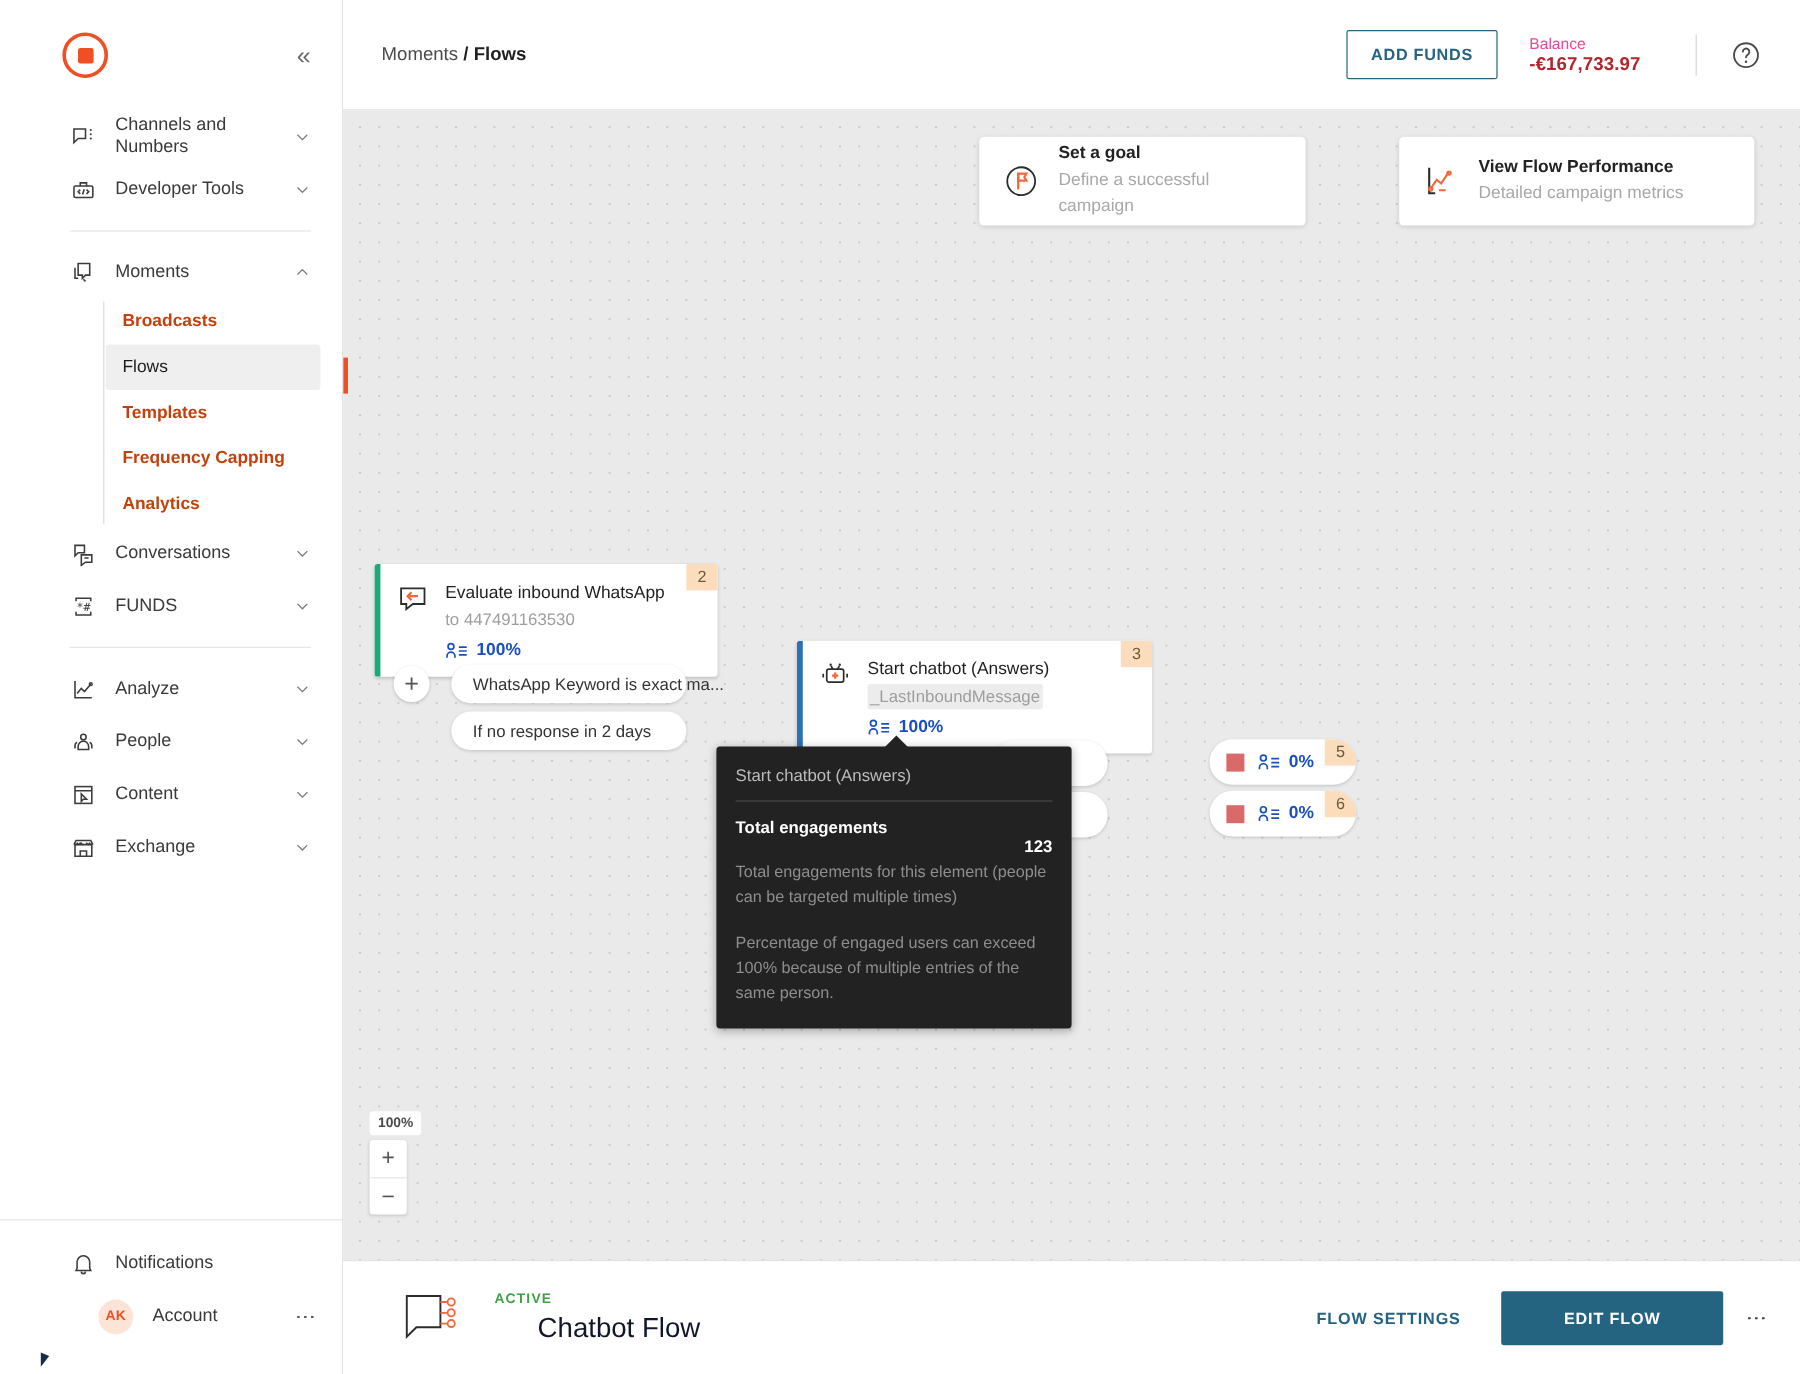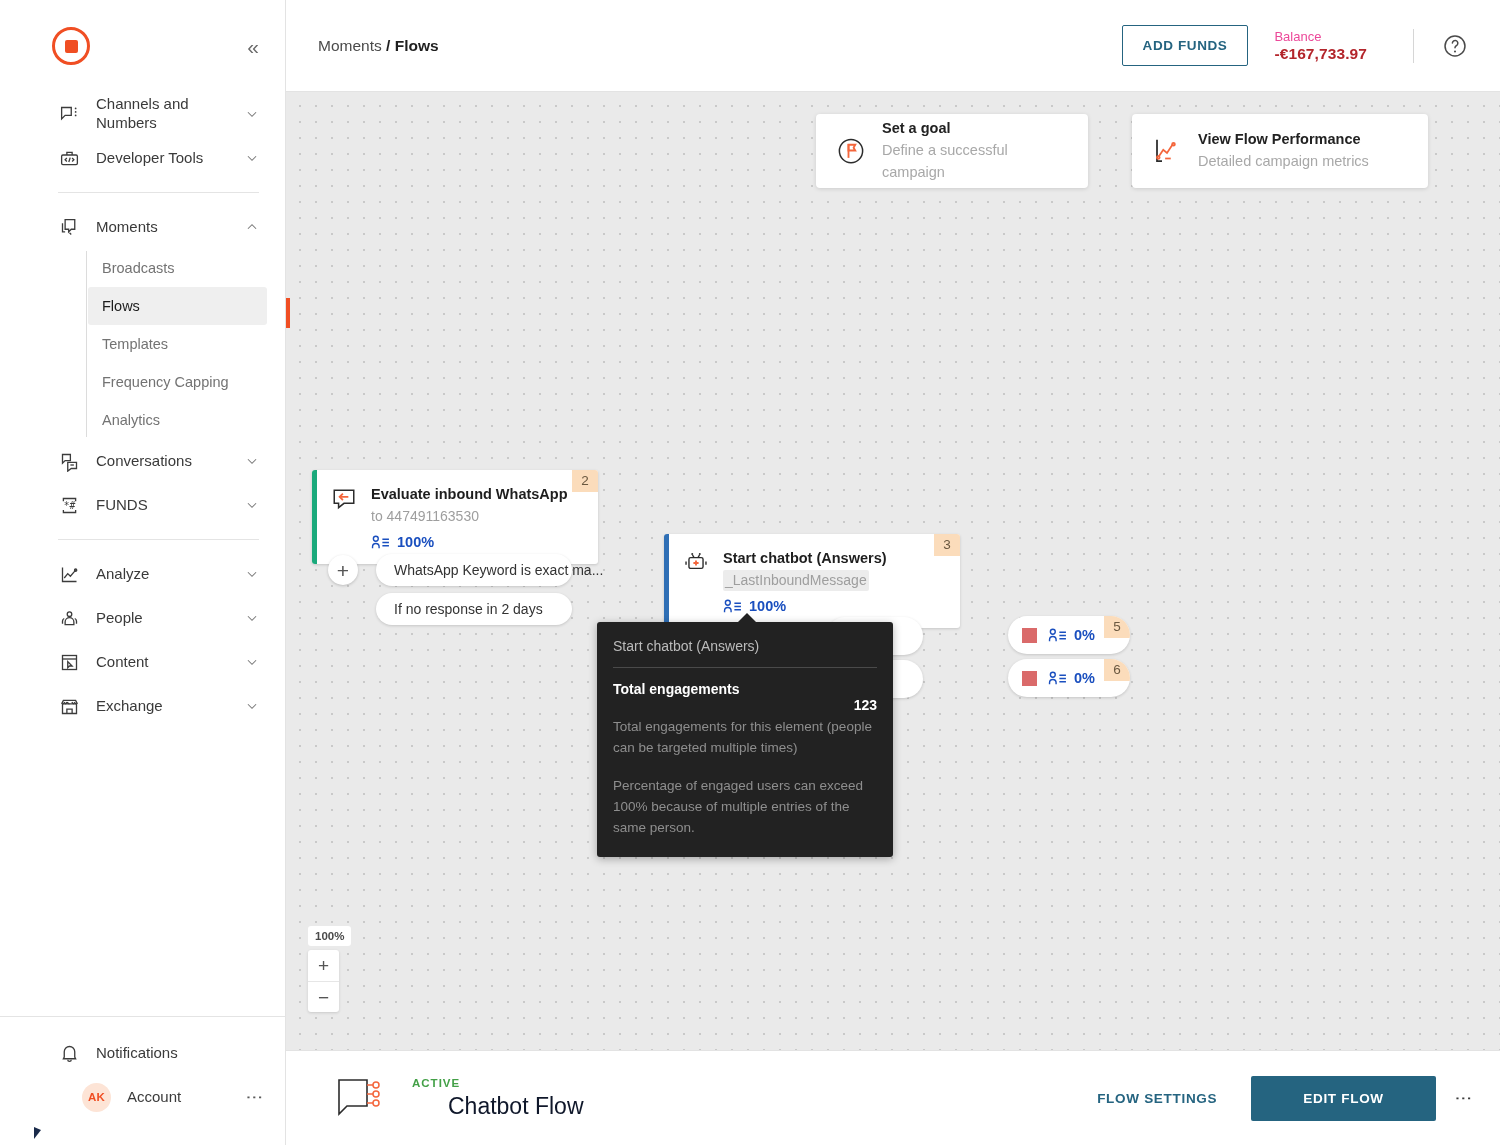--- a/index.html
+++ b/index.html
@@ -49,21 +49,21 @@
   .divider { height: 1px; background: #e4e4e4; margin: 12px 26px 12px 58px; }
 
   .submenu { position: relative; padding-left: 0; }
   .submenu::before {
     content: ""; position: absolute; left: 86px; top: 2px; bottom: 2px;
     width: 1px; background: #dcdcdc;
   }
   .sub-row {
     display: flex; align-items: center; height: 38px;
     margin: 0 18px 0 88px; padding-left: 14px;
-    font-size: 14.5px; color: #737373; border-radius: 3px; cursor: pointer;
+    font-size: 14.5px; color: #c2410c; border-radius: 3px; cursor: pointer; font-weight: bold;
   }
   .sub-row.active { background: #efefef; color: #1c1c1c; font-weight: 400; }
 
   .sb-bottom { border-top: 1px solid #e4e4e4; padding: 14px 26px 26px 58px; }
   .avatar {
     width: 29px; height: 29px; border-radius: 50%; background: #fde4d6;
     color: #f04e23; font-size: 11.5px; font-weight: bold;
     display: flex; align-items: center; justify-content: center;
     flex: 0 0 29px; margin-right: 16px; letter-spacing: .3px;
   }
@@ -114,21 +114,21 @@
 
   
   .node {
     position: absolute; background: #fff; border-radius: 3px;
     box-shadow: 0 1px 3px rgba(0,0,0,.16); display: flex; overflow: hidden;
   }
   .node-accent { width: 5px; flex: 0 0 5px; }
   .node-body { padding: 14px 16px 14px 14px; display: flex; position: relative; flex: 1 1 auto; }
   .node-ico { width: 26px; height: 26px; flex: 0 0 26px; margin-right: 14px; margin-top: 2px; color: #2c2c2c; }
   .node-ico svg { width: 26px; height: 26px; display: block; }
-  .node-title { font-size: 14.5px; font-weight: bold; color: #1e1e1e; line-height: 1.45; }
+  .node-title { font-size: 14.5px; font-weight: normal; color: #1e1e1e; line-height: 1.45; }
   .node-sub { font-size: 14px; color: #9e9e9e; line-height: 1.5; margin-top: 1px; }
   .node-sub.chip { background: #ececec; display: inline-block; padding: 0 2px; border-radius: 2px; }
   .node-stat { display: flex; align-items: center; margin-top: 7px; }
   .stat-ico { width: 19px; height: 15px; margin-right: 7px; color: #1a4fbf; }
   .stat-ico svg { width: 19px; height: 15px; display: block; }
   .stat-val { font-size: 14.5px; font-weight: bold; color: #1a4fbf; }
   .node-badge {
     position: absolute; right: 0; top: 0; background: #fbdcbb; color: #6a5840;
     font-size: 13.5px; padding: 3px 9px 4px; min-width: 26px; text-align: center;
   }
@@ -448,21 +448,21 @@
                 <path d="M10 7h5.4l-1.3 2.3 1.3 2.3H10z"></path>
               </g>
           </svg>
         </span>
         <div>
           <div class="cta-title">Set a goal</div>
           <div class="cta-sub">Define a successful campaign</div>
         </div>
       </div>
 
-      <div class="cta-card" style="left:846px;top:22px;width:296px;height:74px;">
+      <div class="cta-card" style="left:880px;top:22px;width:296px;height:74px;">
         <span class="cta-ico">
           <svg viewBox="0 0 24 24" fill="none" stroke="#2b2b2b" stroke-width="1.4">
             <path d="M4 3v17h4"></path>
             <g stroke="#f4663c">
                 <path d="M5 17l4-6 3 2.5 5-7.5"></path>
                 <circle cx="17.2" cy="6.6" r="1.1"></circle>
                 <circle cx="5" cy="17.2" r="1.1"></circle>
                 <path d="M10.5 18h4.5"></path>
               </g>
           </svg>

